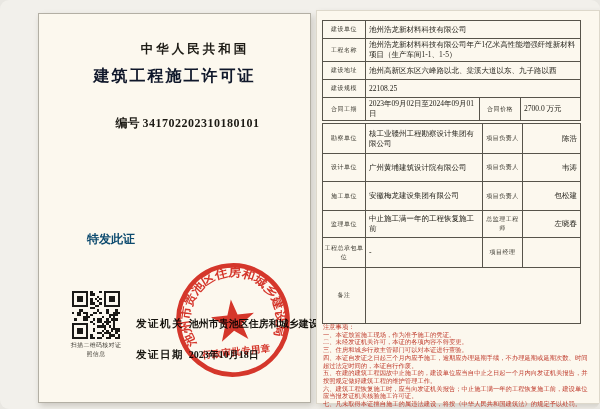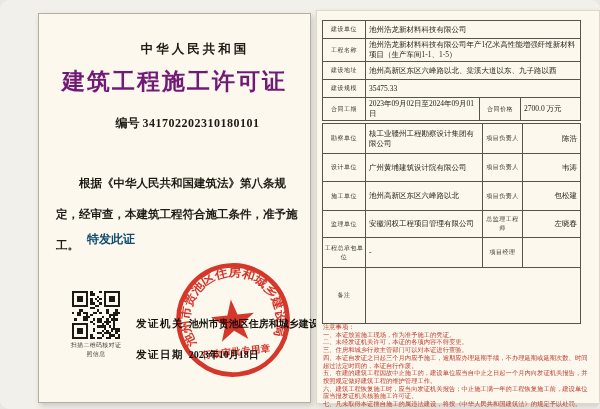--- a/index.html
+++ b/index.html
@@ -18,21 +18,21 @@
   }
   .page.right{
     left:316px;top:10px;width:282px;height:392px;
     border:1px solid #ddd8cb;
     box-shadow:2px 3px 6px rgba(70,64,52,.18);
   }
   
   .country{position:absolute;top:27px;left:0;right:0;text-align:center;
     font-size:12.5px;font-weight:bold;letter-spacing:3px;color:#1d1b15;padding-left:41px;}
   .cert-title{position:absolute;top:52px;left:0;right:0;text-align:center;
-    font-size:23px;font-weight:bold;letter-spacing:2px;color:#701a75;}
+    font-size:16px;font-weight:bold;letter-spacing:2px;color:#0f172a;}
   .serial{position:absolute;top:101px;left:0;right:0;text-align:center;padding-left:26px;
     font-size:12px;font-weight:bold;color:#1d1b15;}
   .serial .num{letter-spacing:.5px;margin-left:3px;}
   .statement{position:absolute;top:142px;left:17px;width:243px;
     font-size:11.5px;font-weight:bold;line-height:31px;text-indent:2em;color:#1d1b15;}
   .grant{position:absolute;top:217px;left:48px;font-size:12px;font-weight:bold;color:#0c4a6e;}
   .qr-wrap{position:absolute;left:29px;top:277px;width:56px;text-align:center;}
   .qr-wrap svg{display:block;margin:0 auto;background:#fcf8ee;}
   .qr-caption{font-size:6px;color:#403d35;margin-top:2px;letter-spacing:.3px;}
   .issue-line{position:absolute;left:97px;font-size:10.5px;font-weight:bold;
@@ -62,21 +62,20 @@
 <body>
 
 <div class="photo">
 
   <div class="page left">
     <div class="country">中华人民共和国</div>
     <div class="cert-title">建筑工程施工许可证</div>
     <div class="serial">
       <span>编号</span><span class="num">341702202310180101</span>
     </div>
-    <p class="statement">根据《中华人民共和国建筑法》第八条规定，经审查，本建筑工程符合施工条件，准予施工。</p>
     <div class="grant">特发此证</div>
 
     <div class="qr-wrap">
       <svg width="48" height="48" viewBox="0 0 21 21" shape-rendering="crispEdges" fill="#1b1a16">
         <g>
           <rect x="0" y="0" width="7" height="7"></rect>
             <rect x="1" y="1" width="5" height="5" fill="#fcf8ee"></rect>
             <rect x="2" y="2" width="3" height="3"></rect>
           <rect x="14" y="0" width="7" height="7"></rect>
             <rect x="15" y="1" width="5" height="5" fill="#fcf8ee"></rect>
@@ -237,21 +236,21 @@
       <tr style="height:22px">
         <td class="lbl">工程名称</td>
         <td class="val" colspan="3">池州浩龙新材料科技有限公司年产1亿米高性能增强纤维新材料项目（生产车间1-1、1-5）</td>
       </tr>
       <tr style="height:18px">
         <td class="lbl">建设地址</td>
         <td class="val" colspan="3">池州高新区东区六峰路以北、棠溪大道以东、九子路以西</td>
       </tr>
       <tr style="height:18px">
         <td class="lbl">建设规模</td>
-        <td class="val" colspan="3">35475.33</td>
+        <td class="val" colspan="3">22108.25</td>
       </tr>
       <tr style="height:16px">
         <td class="lbl">合同工期</td>
         <td class="val">2023年09月02日至2024年09月01日</td>
         <td class="lbl">合同价格</td>
         <td class="val">2700.0 万元</td>
       </tr>
     </tbody>
       </table>
 
@@ -271,27 +270,27 @@
         <td class="person">陈浩</td>
       </tr>
       <tr style="height:28px">
         <td class="lbl">设计单位</td>
         <td class="val">广州黄埔建筑设计院有限公司</td>
         <td class="lbl">项目负责人</td>
         <td class="person">韦涛</td>
       </tr>
       <tr style="height:29px">
         <td class="lbl">施工单位</td>
-        <td class="val">池州高新区东区六峰路以北</td>
+        <td class="val">安徽梅龙建设集团有限公司</td>
         <td class="lbl">项目负责人</td>
         <td class="person">包松建</td>
       </tr>
       <tr style="height:27px">
         <td class="lbl">监理单位</td>
-        <td class="val">安徽润权工程项目管理有限公司</td>
+        <td class="val">中止施工满一年的工程恢复施工前</td>
         <td class="lbl">总监理工程师</td>
         <td class="person">左晓春</td>
       </tr>
       <tr style="height:30px">
         <td class="lbl">工程总承包单位</td>
         <td class="val">-</td>
         <td class="lbl">项目经理</td>
         <td class="person"></td>
       </tr>
       <tr style="height:56px">

